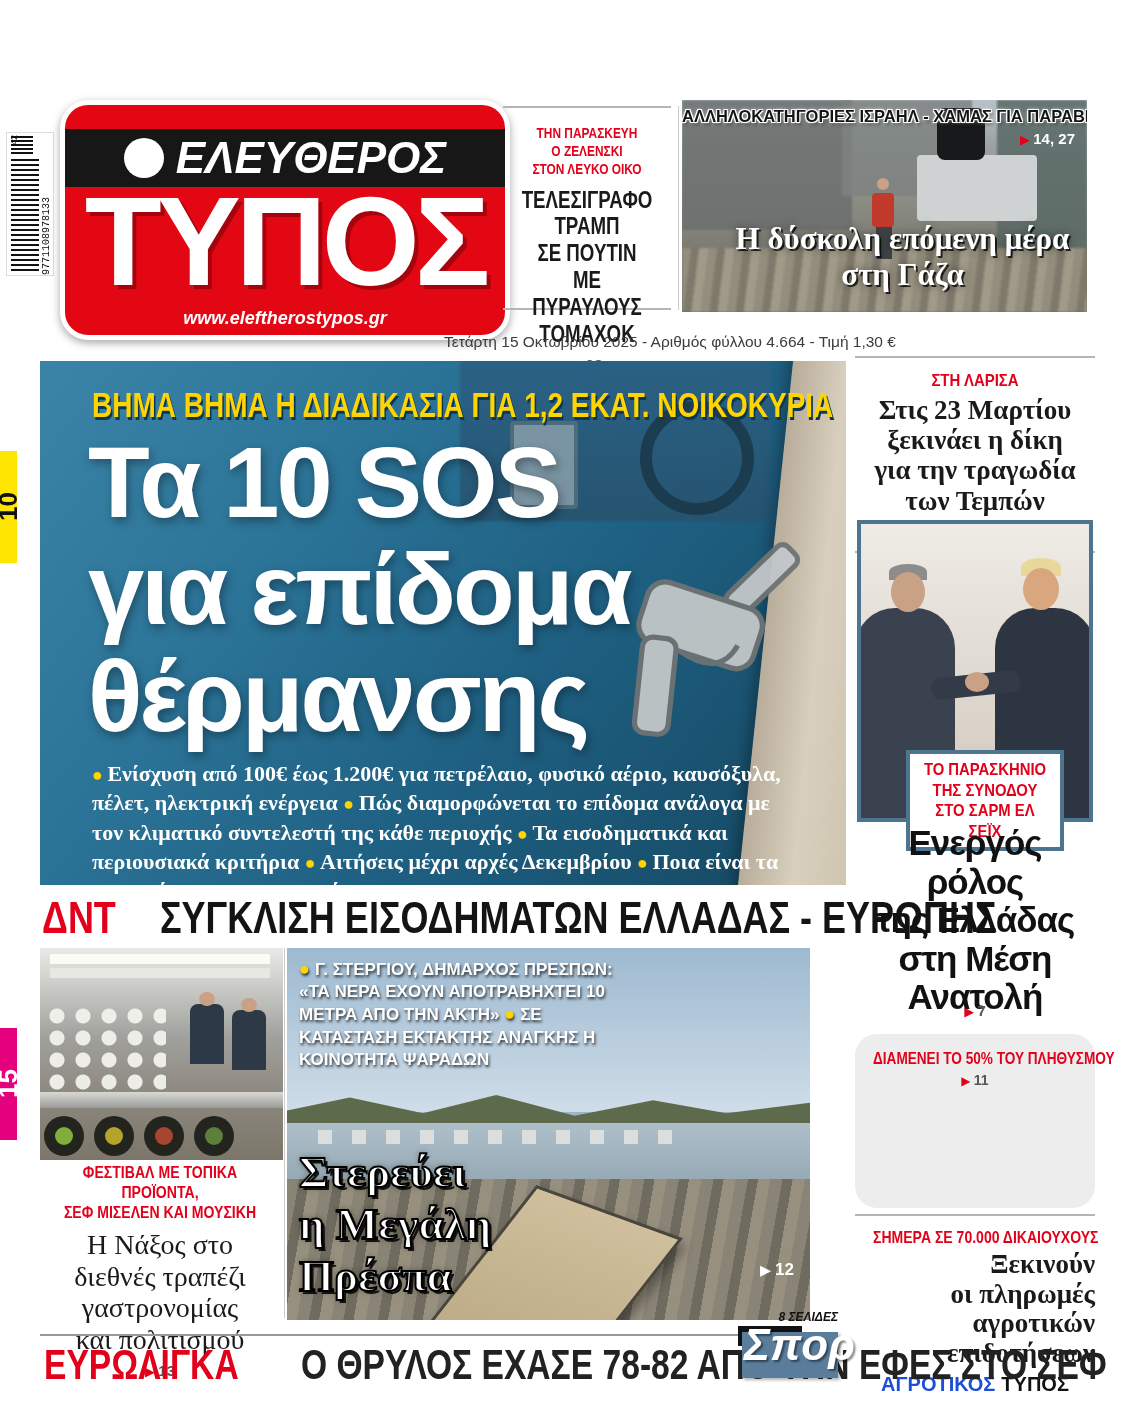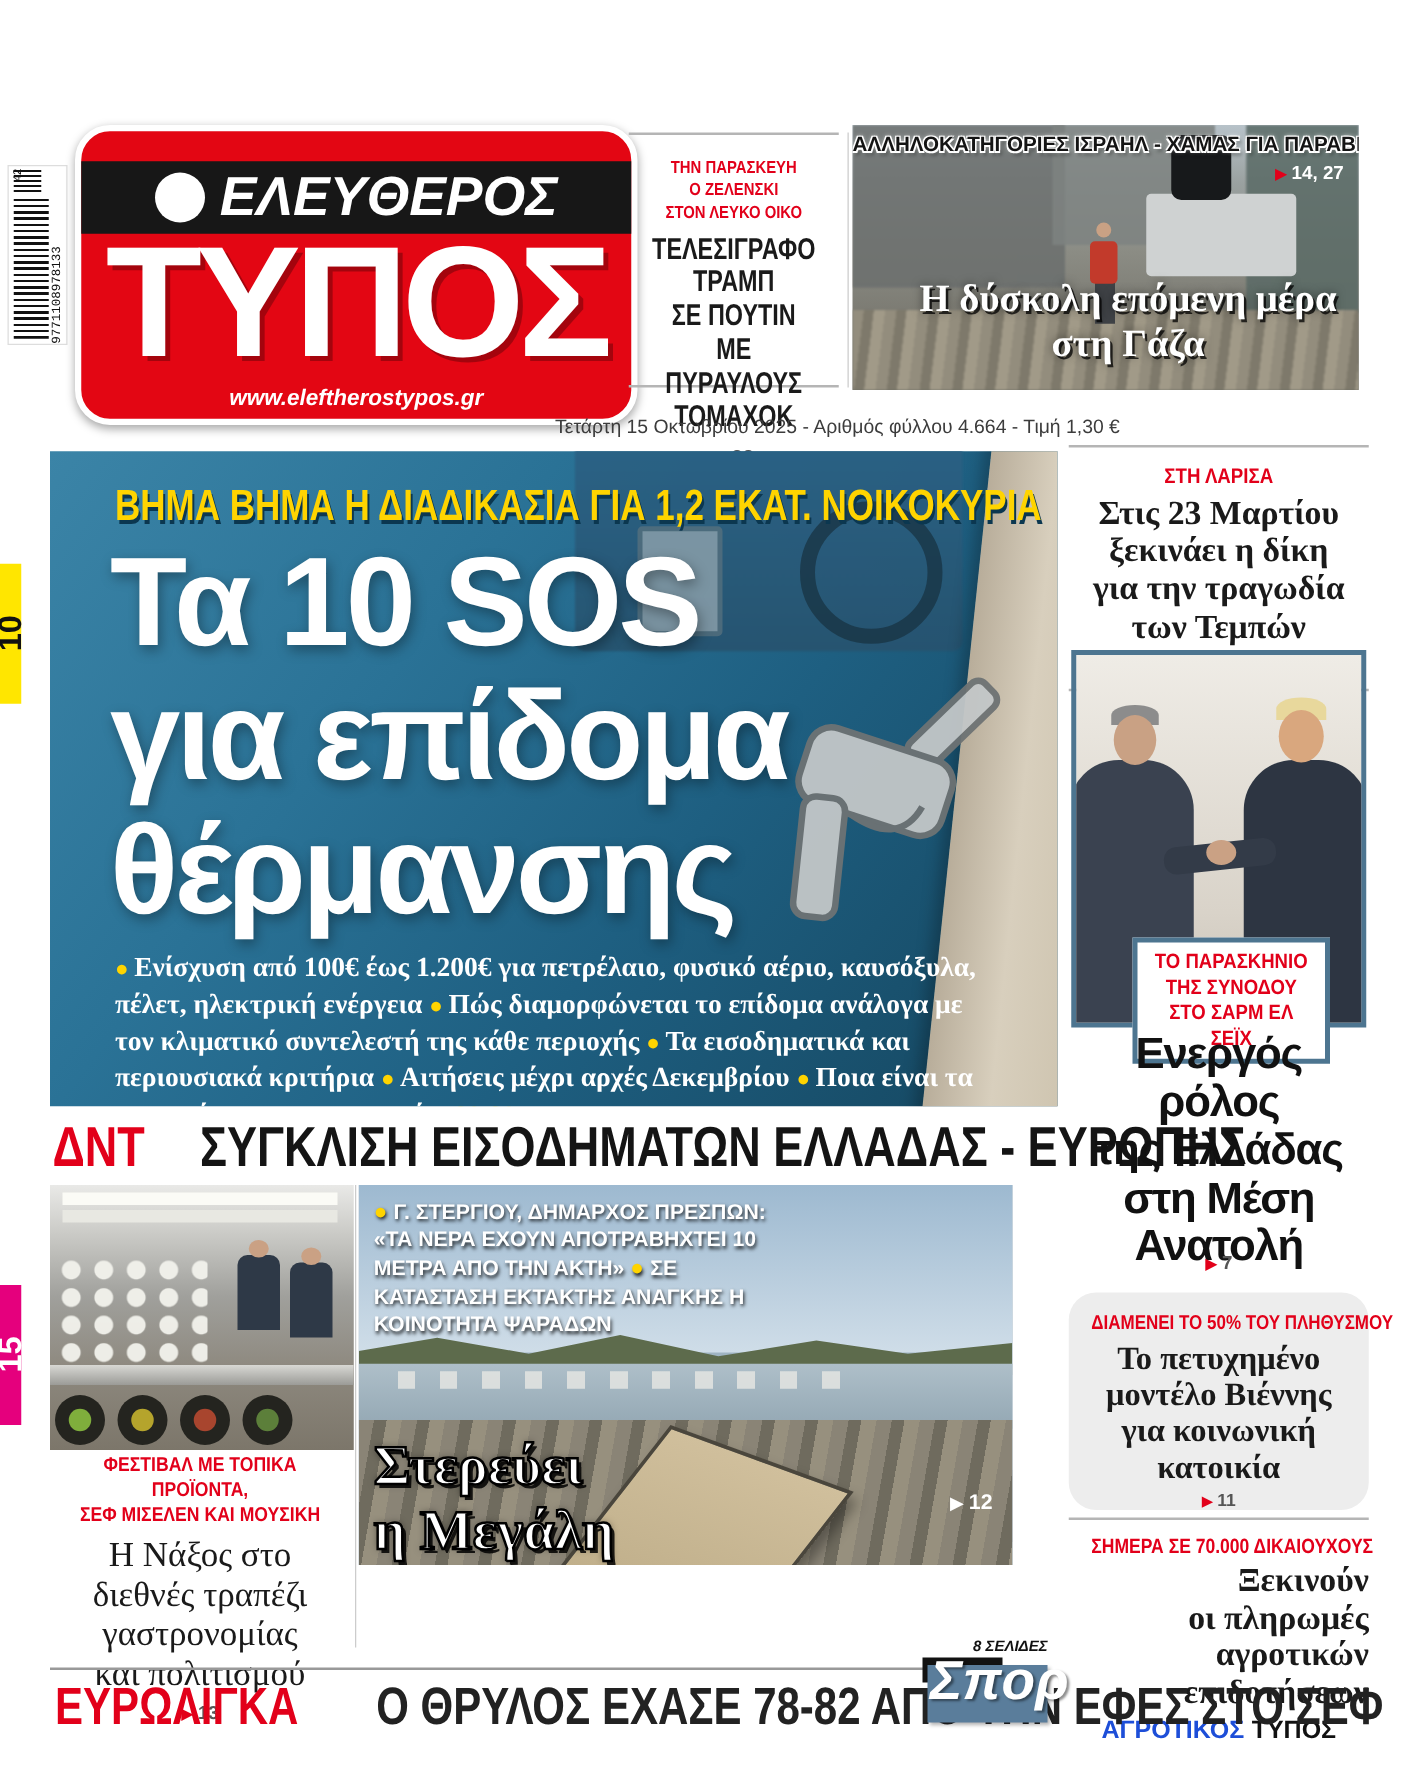--- a/index.html
+++ b/index.html
@@ -116,21 +116,21 @@
   
   #naxos{left:34px;top:1163px;width:252px;text-align:center;}
   #naxos .k .line{color:#e2001a;font-weight:900;font-size:16px;line-height:1.25;transform:scaleX(.88);transform-origin:center;}
   #naxos .h{margin-top:6px;}
   #naxos .h .line{font-family:"Liberation Serif","DejaVu Serif",serif;font-weight:400;font-size:28px;line-height:1.13;color:#1a1a1a;}
   #naxos .pref{display:inline-block;margin-top:6px;font-size:15px;}
 
   #mid-vline{left:284px;top:948px;width:1px;height:370px;background:#ccc;}
 
   
-  #prespa{left:287px;top:948px;width:523px;height:304px;overflow:hidden;background:#9fb4c2;}
+  #prespa{left:287px;top:948px;width:523px;height:372px;overflow:hidden;background:#9fb4c2;}
   #prespa .sky{position:absolute;left:0;right:0;top:0;height:44%;background:linear-gradient(180deg,#9db9d0,#cfdde8);}
   #prespa .mount{position:absolute;left:0;right:0;top:36%;height:14%;background:#5d6b4c;
         clip-path:polygon(0 55%,12% 30%,26% 60%,40% 25%,55% 65%,70% 35%,84% 60%,100% 40%,100% 100%,0 100%);}
   #prespa .water{position:absolute;left:0;right:0;top:47%;height:17%;background:linear-gradient(180deg,#aebfc9,#93a7b3);}
   #prespa .boats{position:absolute;left:6%;top:49%;width:70%;height:14px;
         background-image:repeating-linear-gradient(90deg,#e8e8e4 0 14px,rgba(0,0,0,0) 14px 34px);opacity:.8;filter:blur(.5px);}
   #prespa .shore{position:absolute;left:0;right:0;top:62%;bottom:0;
         background:repeating-linear-gradient(100deg,#8a8476 0 12px,#6f6b5e 12px 22px,#97907e 22px 34px);filter:blur(.6px);}
   #prespa .jetty{position:absolute;left:34%;top:66%;width:150px;height:200px;background:linear-gradient(180deg,#d0bf9c,#b8a782);
         border:3px solid #4a463c;transform:rotate(20deg) skewX(-18deg);box-shadow:8px 6px 10px rgba(0,0,0,.35);}
@@ -378,26 +378,20 @@
     <span class="line">Ενεργός</span>
     <span class="line">ρόλος</span>
     <span class="line">της Ελλάδας</span>
     <span class="line">στη Μέση</span>
     <span class="line">Ανατολή</span>
   </div>
   <div class="abs pref" id="summit-pref">7</div>
 
   <div class="abs" id="vienna">
     <div class="k">ΔΙΑΜΕΝΕΙ ΤΟ 50% ΤΟΥ ΠΛΗΘΥΣΜΟΥ</div>
-    <div class="h">
-      <span class="line">Το πετυχημένο</span>
-      <span class="line">μοντέλο Βιέννης</span>
-      <span class="line">για κοινωνική</span>
-      <span class="line">κατοικία</span>
-    </div>
     <span class="pref">11</span>
   </div>
 
   <div class="abs" id="farmers">
     <div class="k">ΣΗΜΕΡΑ ΣΕ 70.000 ΔΙΚΑΙΟΥΧΟΥΣ</div>
     <div class="h">
       <span class="line">Ξεκινούν</span>
       <span class="line">οι πληρωμές</span>
       <span class="line">αγροτικών</span>
       <span class="line">επιδοτήσεων</span>

